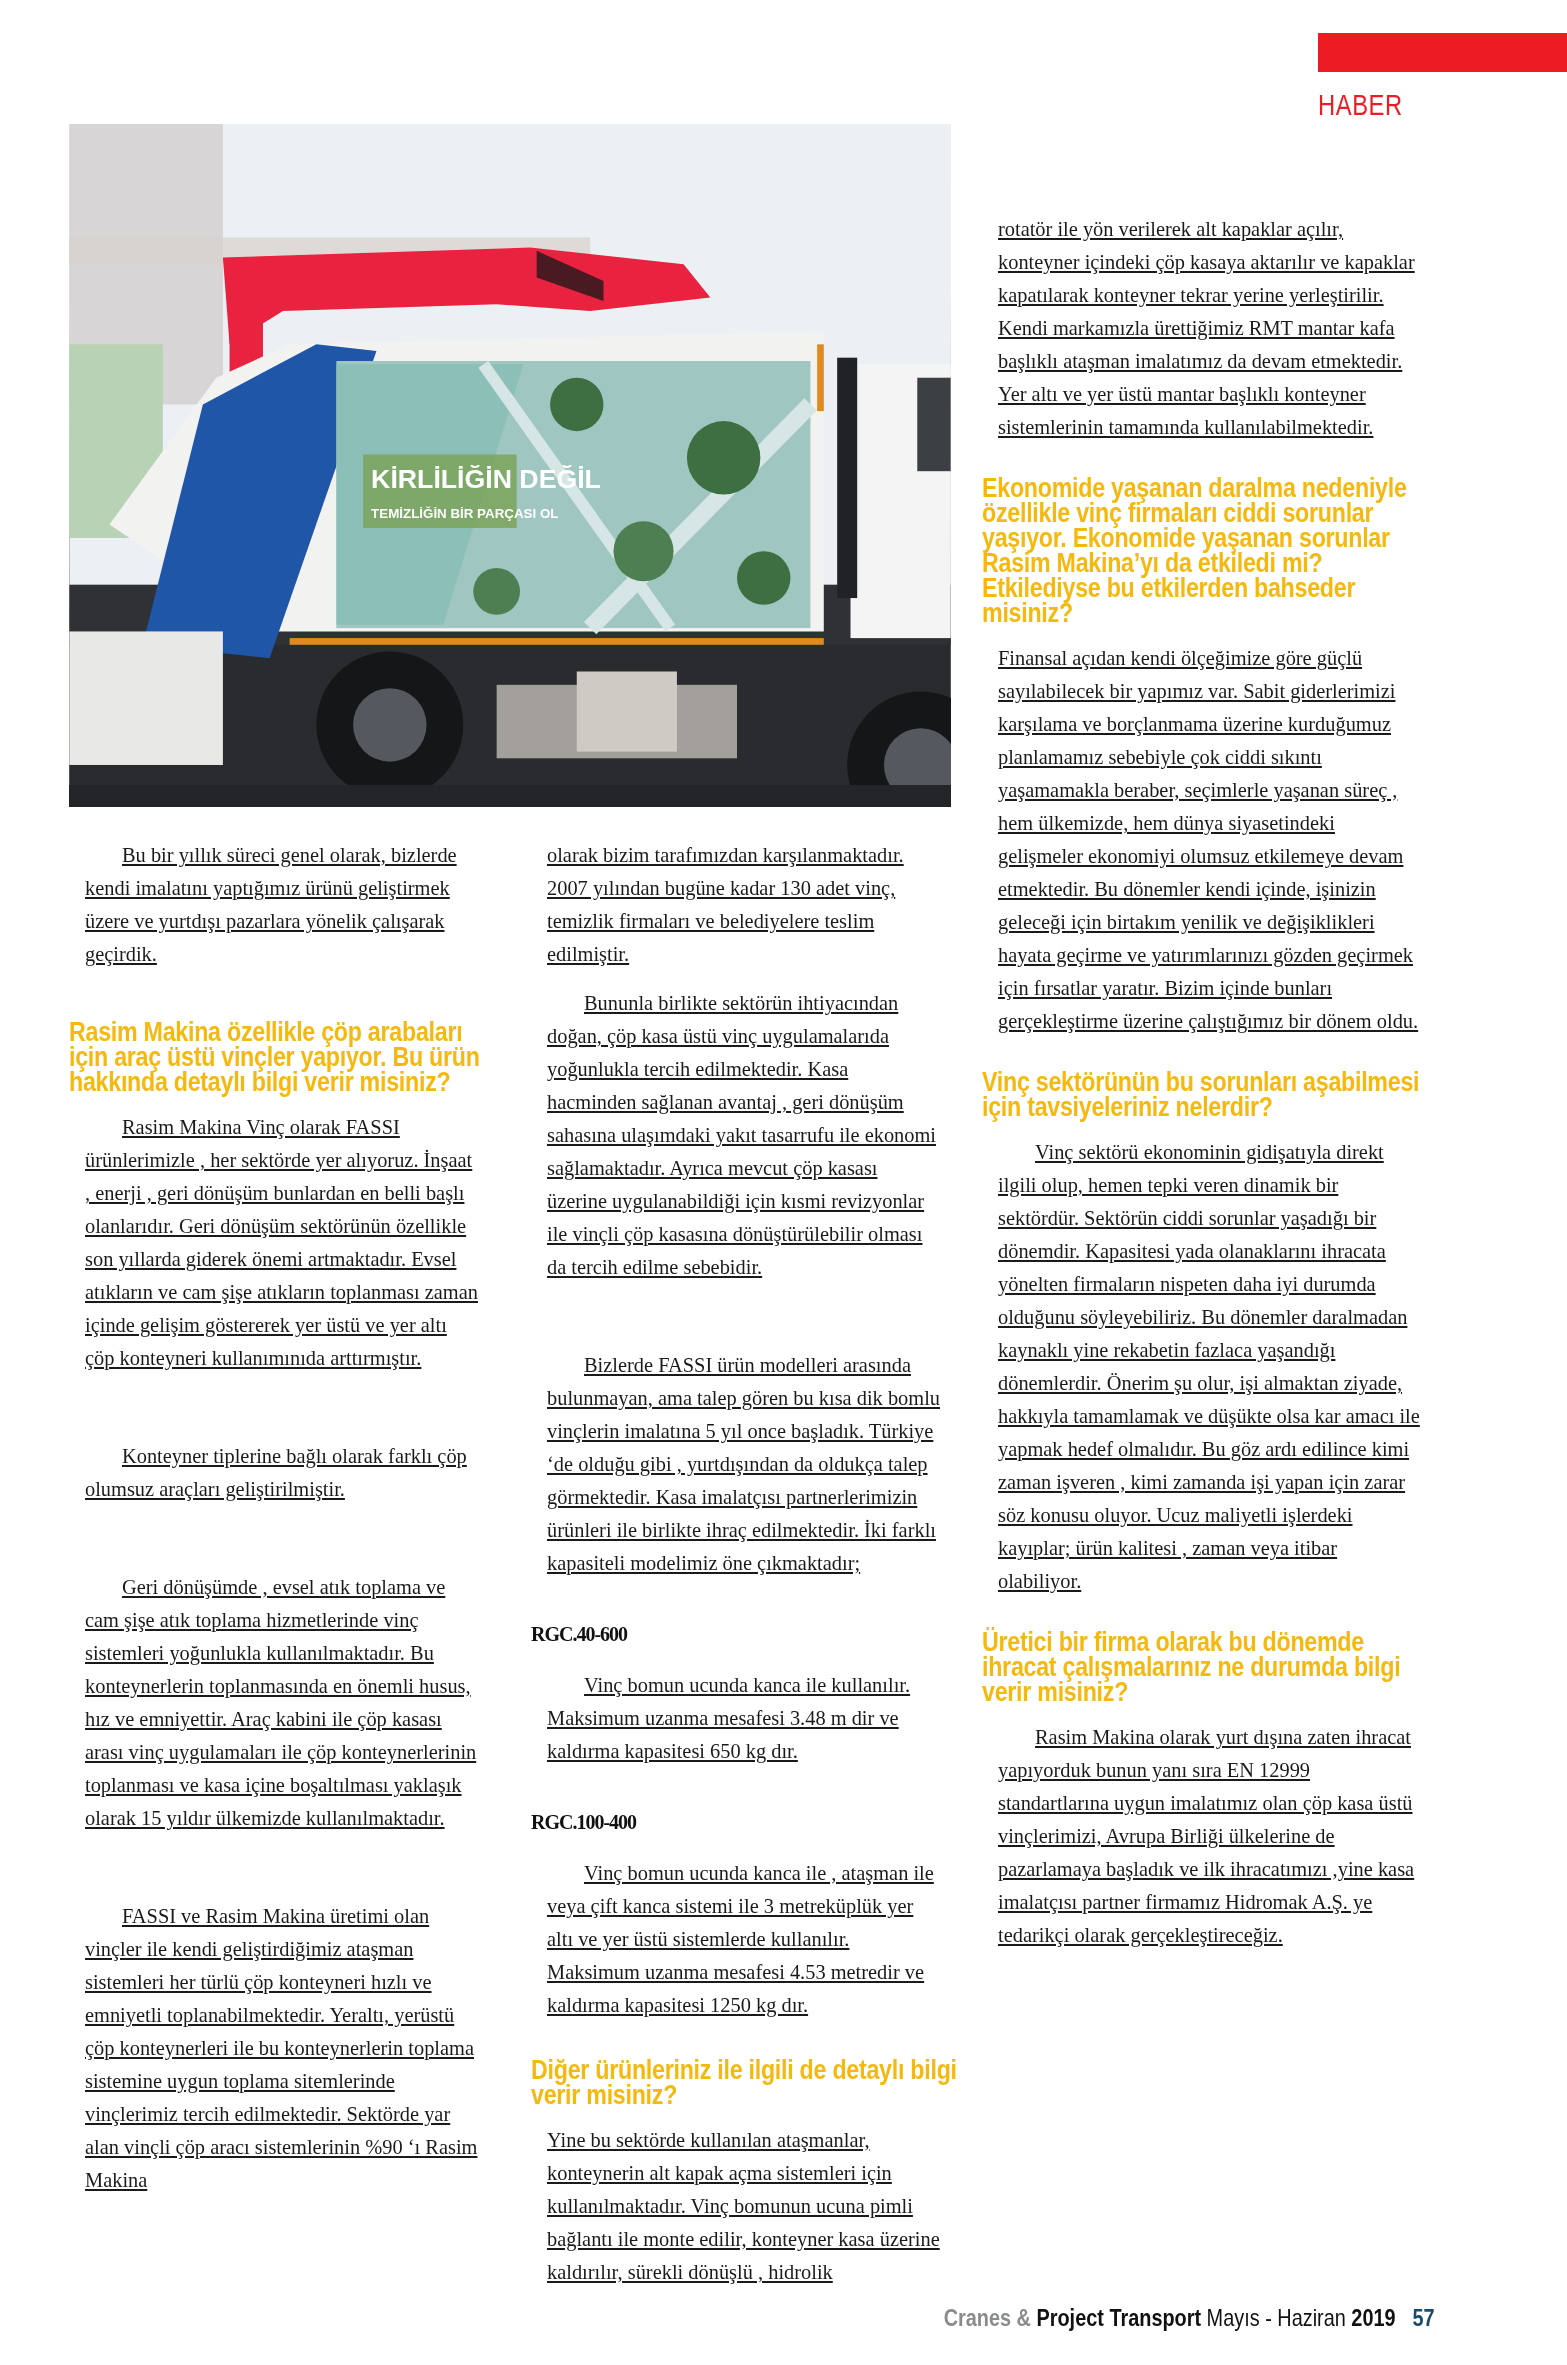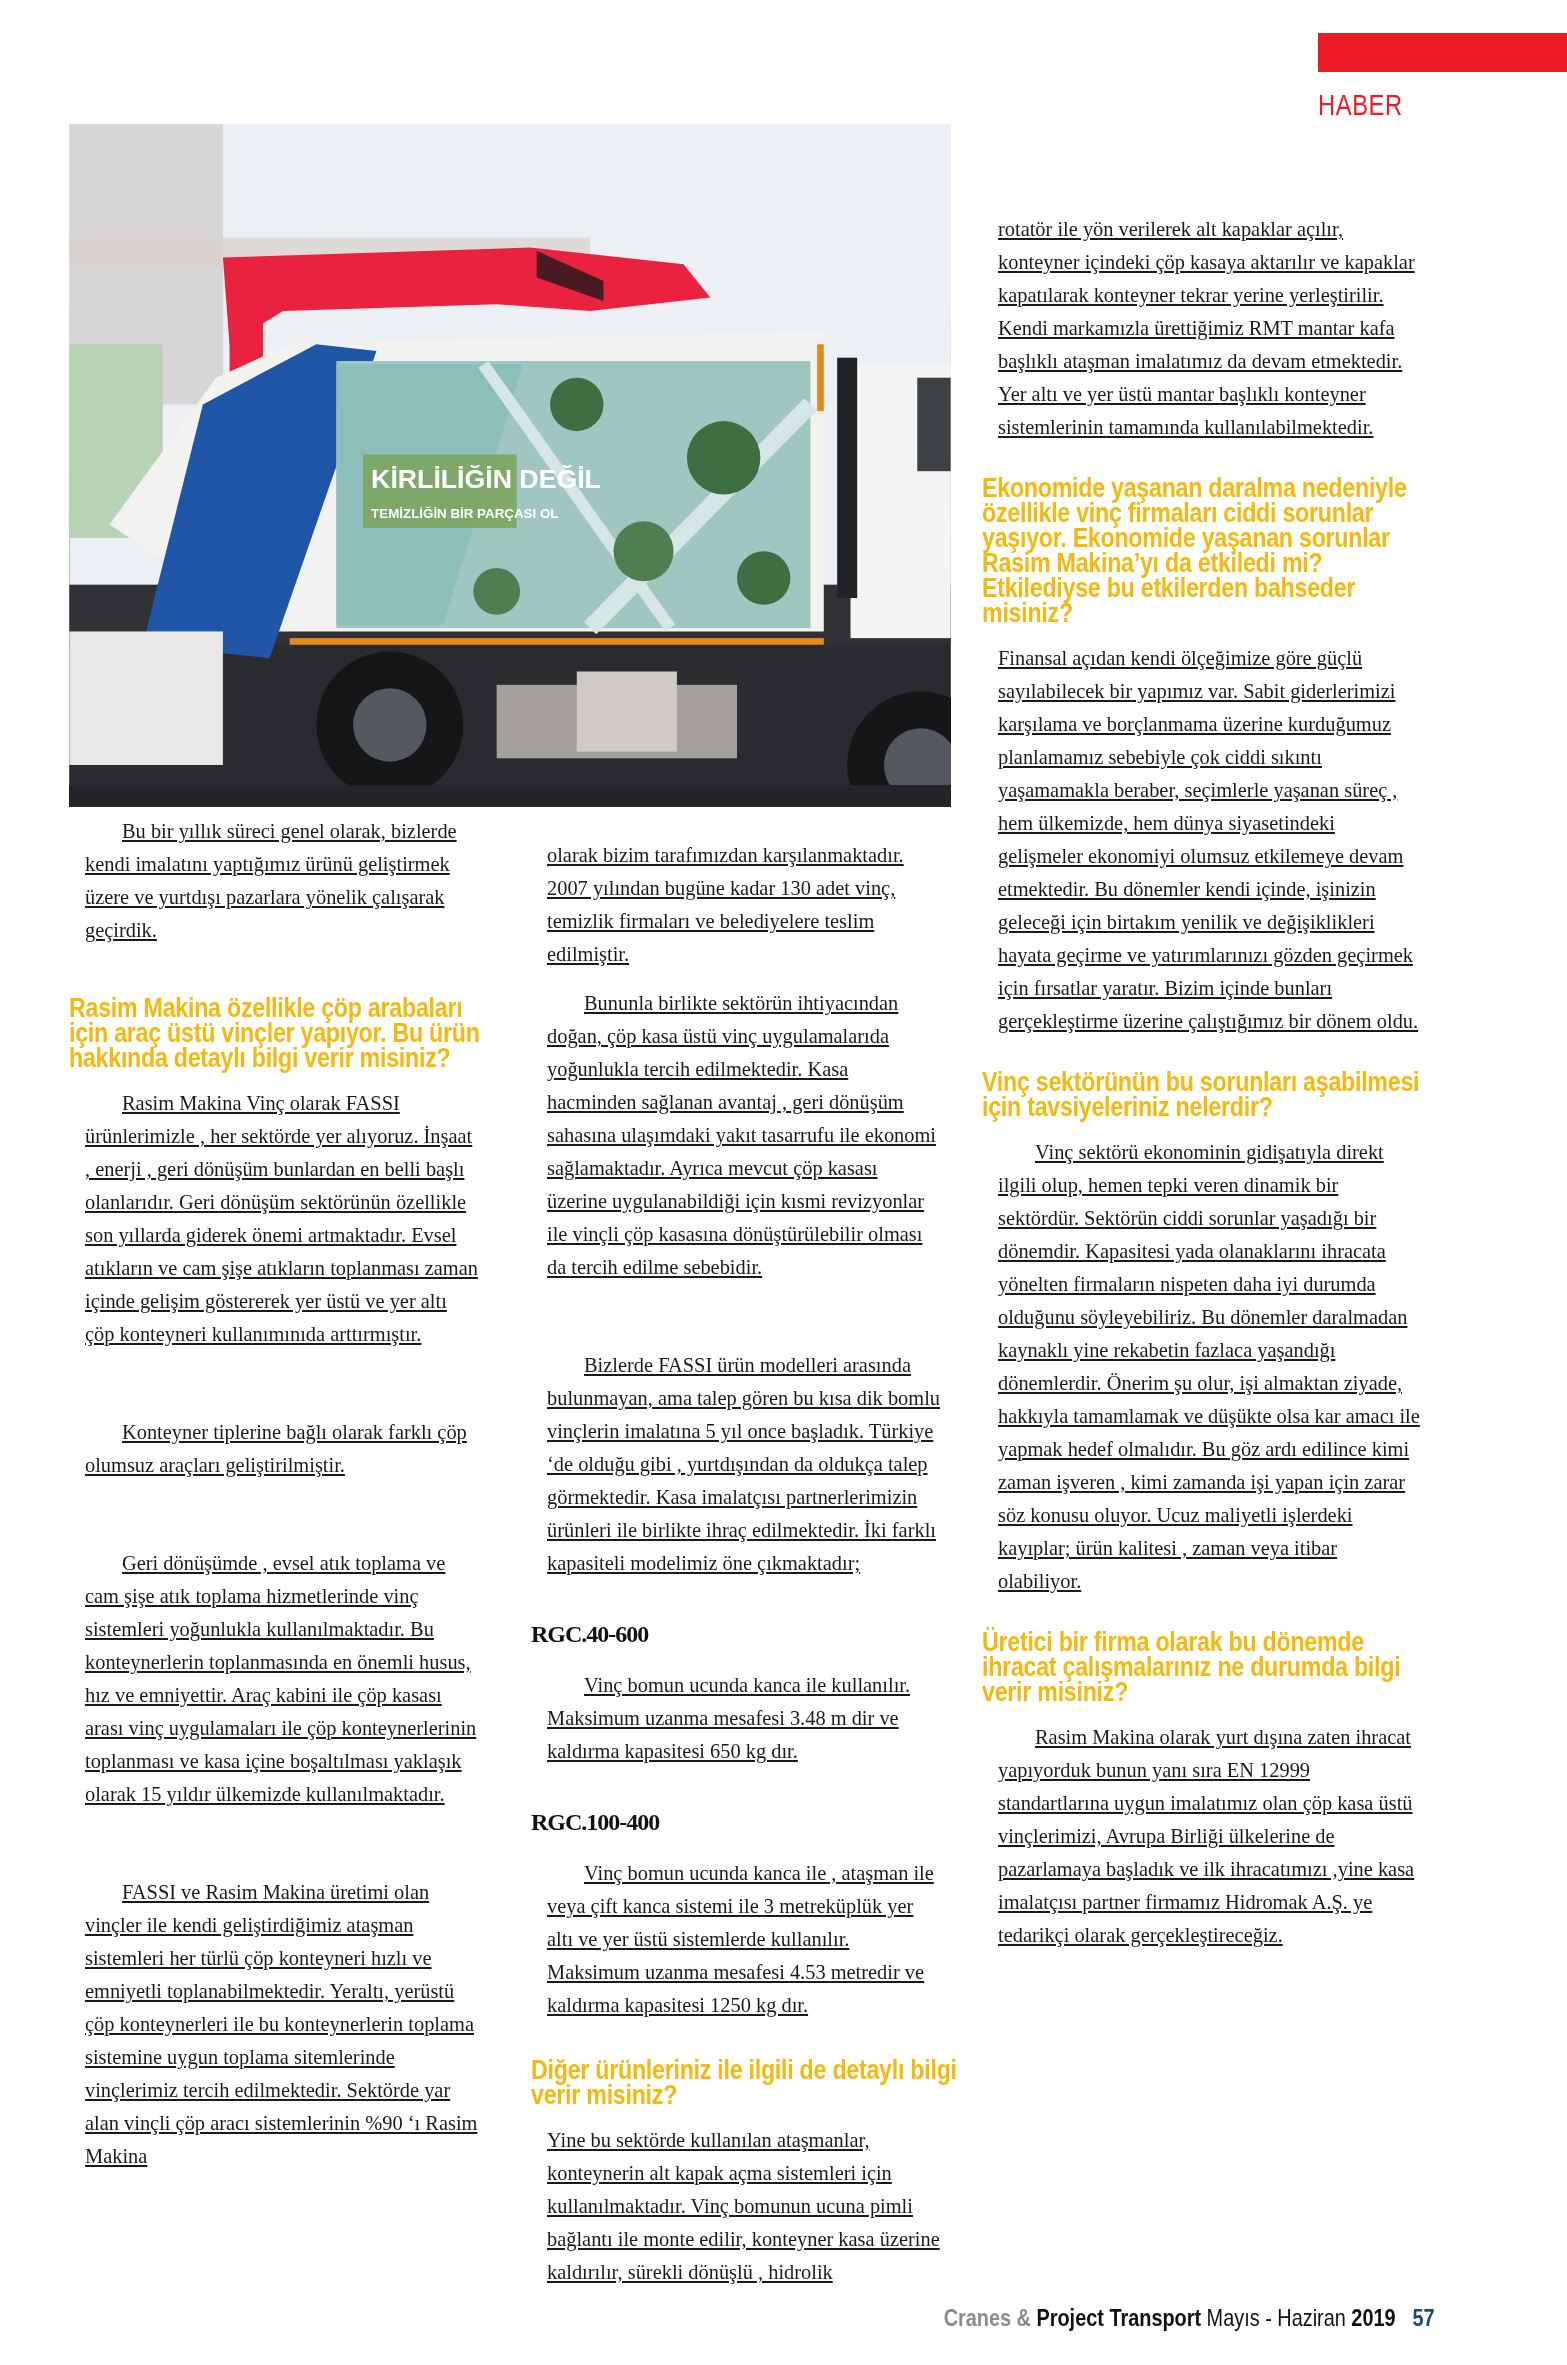--- a/index.html
+++ b/index.html
@@ -7,27 +7,27 @@
          font-family:"Liberation Serif", "DejaVu Serif", serif; color:#1a1a1a; }
   .red-bar { position:absolute; left:1318px; top:33px; width:250px; height:39px; background:#ed1c24; }
   .section-label { position:absolute; left:1318px; top:89px; font-family:"Liberation Sans", sans-serif;
          font-size:29px; color:#ed1c24; letter-spacing:0.7px; transform:scaleX(0.82); transform-origin:left top; }
   .photo { position:absolute; left:69px; top:124px; width:882px; height:683px; overflow:hidden;
            background:linear-gradient(#e9edf2 0%, #eef1f4 25%, #2a2b2f 78%, #232428 100%); }
   .col { position:absolute; font-size:20.4px; line-height:33px; }
   .col p { margin:16px;text-decoration:underline; }
   .col p.indent { text-indent:37px; }
   .col .gap { height:33px; }
-  .col-left { left:69px; top:799px; width:427px; }
+  .col-left { left:69px; top:823px; width:427px; }
   .col-mid { left:531px; top:823px; width:427px; }
   .col-right { left:982px; top:197px; width:454px; }
   .q { font-family:"Liberation Sans", sans-serif; font-weight:bold; color:#f5b80e;
        font-size:27px; line-height:25px; letter-spacing:-0.3px; margin:0 0 4px 0;
        transform:scaleX(0.86); transform-origin:left top; width:116%; }
-  .model { font-family:"Liberation Serif", serif; font-weight:bold; font-size:24px; line-height:37px;
+  .model { font-family:"Liberation Serif", serif; font-weight:bold; font-size:20px; line-height:37px;
            letter-spacing:-1px; margin:0; color:#111; }
   .footer { position:absolute; right:132px; top:2305px; font-family:"Liberation Sans", sans-serif;
             font-size:23.4px; white-space:nowrap; transform:scaleX(0.85); transform-origin:right top; }
   .footer .brand1 { color:#8a8b8d; font-weight:bold; }
   .footer .brand2 { color:#111; font-weight:bold; }
   .footer .issue { color:#111; font-weight:normal; }
   .footer .year { color:#111; font-weight:bold; }
   .footer .page { color:#1a4b6e; font-weight:bold; margin-left:13.4px; }
 </style>
 </head>

